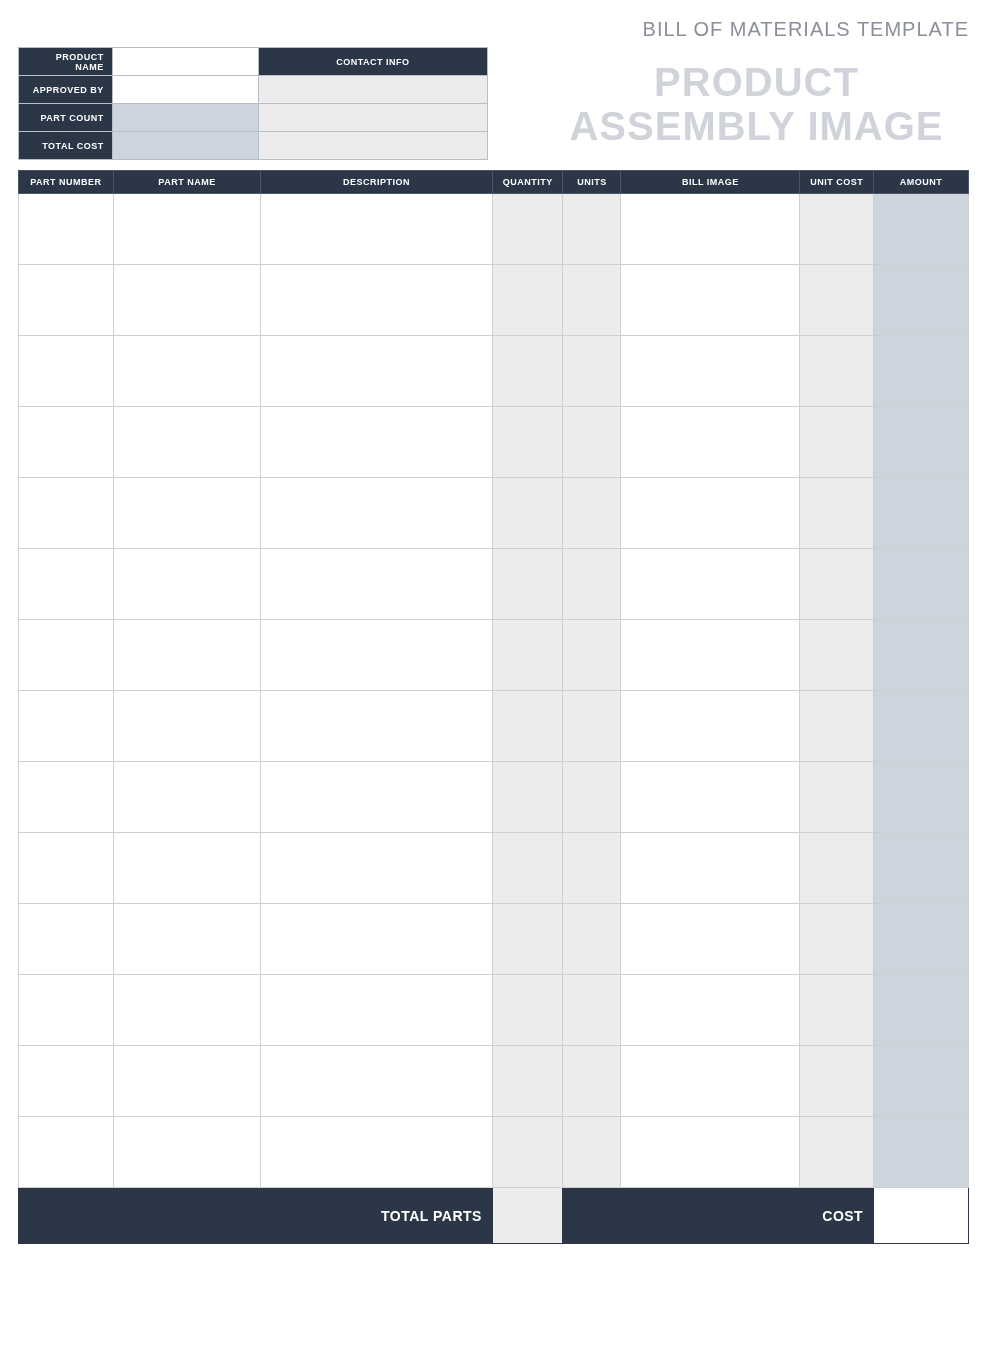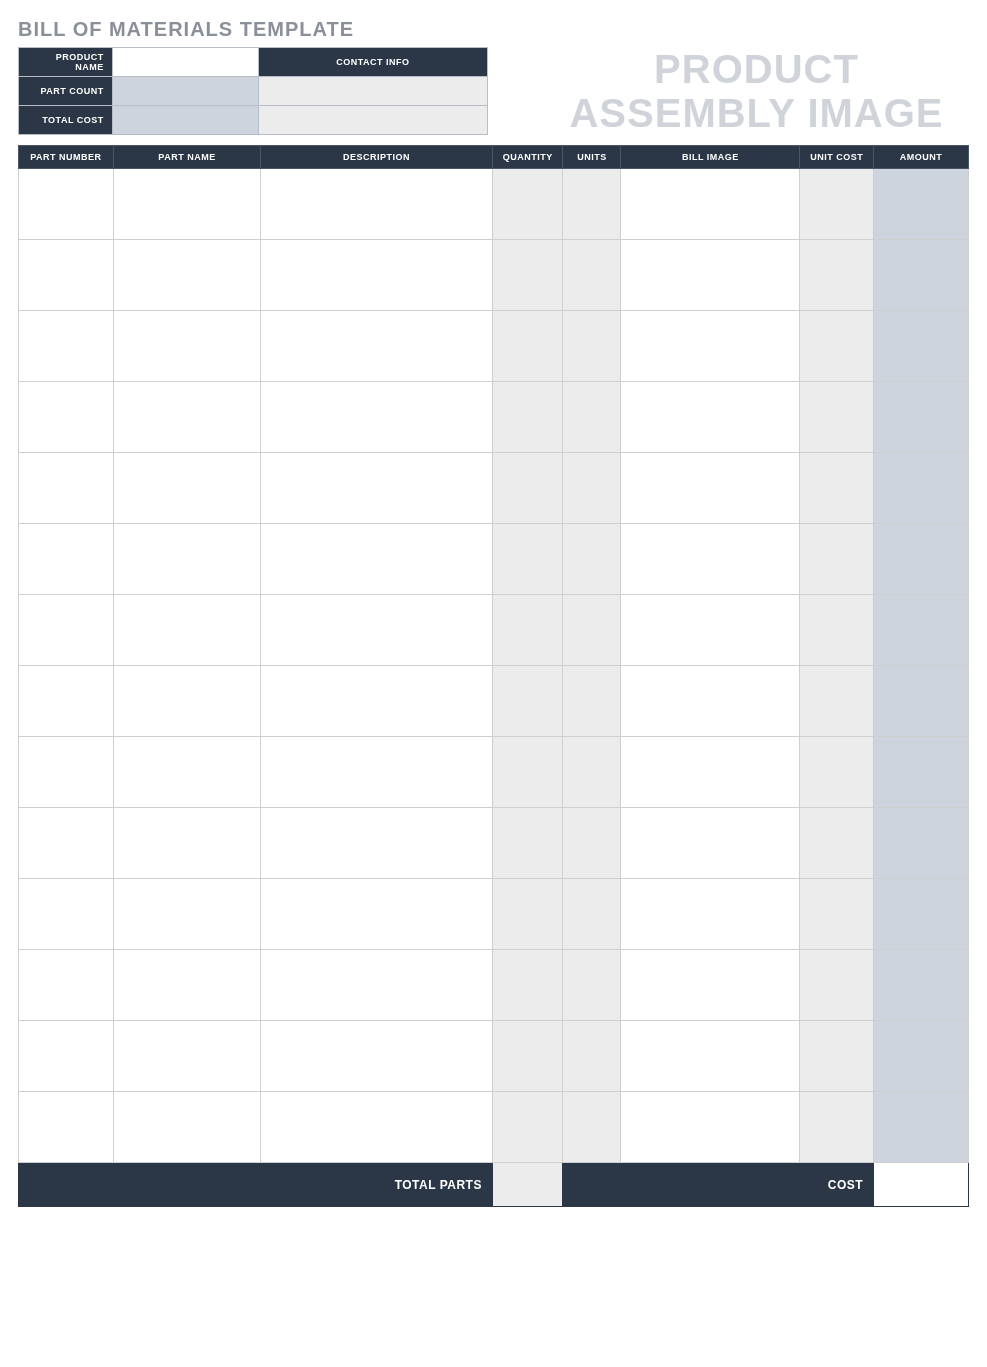--- a/index.html
+++ b/index.html
@@ -5,24 +5,25 @@
   * { box-sizing: border-box; }
   body {
     margin: 0;
     padding: 18px;
     font-family: Arial, Helvetica, sans-serif;
     background: #fff;
     width: 987px;
   }
   .title {
     font-size: 20px;
-    font-weight: 700;
+    font-weight: 400;
     color: #8a8f99;
     letter-spacing: 1px;
     margin-bottom: 6px;
+    text-align: right;
   }
   .top-area {
     display: flex;
     gap: 13px;
     margin-bottom: 10px;
   }
   .info-table {
     border-collapse: collapse;
     width: 470px;
   }
@@ -92,24 +93,24 @@
   .col-partname { width: 140px; }
   .col-desc { width: 220px; }
   .col-qty { width: 55px; background:#ececec;}
   .col-units { width: 55px; background:#ececec;}
   .col-img { width: 170px; }
   .col-ucost { width: 70px; background:#ececec;}
   .col-amount { width: 90px; background:#cdd4dd;}
   .footer-row td {
     background: #2b3646;
     color: #fff;
-    font-size: 12px;
+    font-size: 14px;
     font-weight: 700;
     letter-spacing: 0.5px;
-    height: 44px;
+    height: 56px;
     text-align: right;
     padding-right: 10px;
     border: 1px solid #2b3646;
   }
   .footer-row .footer-val {
     background: #ececec;
     color:#000;
     text-align:center;
   }
   .footer-row .footer-val-white {
@@ -123,20 +124,25 @@
 
 <div class="title">BILL OF MATERIALS TEMPLATE</div>
 
 <div class="top-area">
   <table class="info-table">
     <tbody>
         <tr>
       <td class="label-cell">PRODUCT NAME</td>
       <td class="w1"></td>
       <td class="dark-header w2">CONTACT INFO</td>
+    </tr>
+    <tr>
+      <td class="label-cell">APPROVED BY</td>
+      <td class="w1"></td>
+      <td class="grey-cell"></td>
     </tr>
     <tr>
       <td class="label-cell">PART COUNT</td>
       <td class="bluegrey-cell"></td>
       <td class="grey-cell"></td>
     </tr>
     <tr>
       <td class="label-cell">TOTAL COST</td>
       <td class="bluegrey-cell"></td>
       <td class="grey-cell"></td>

